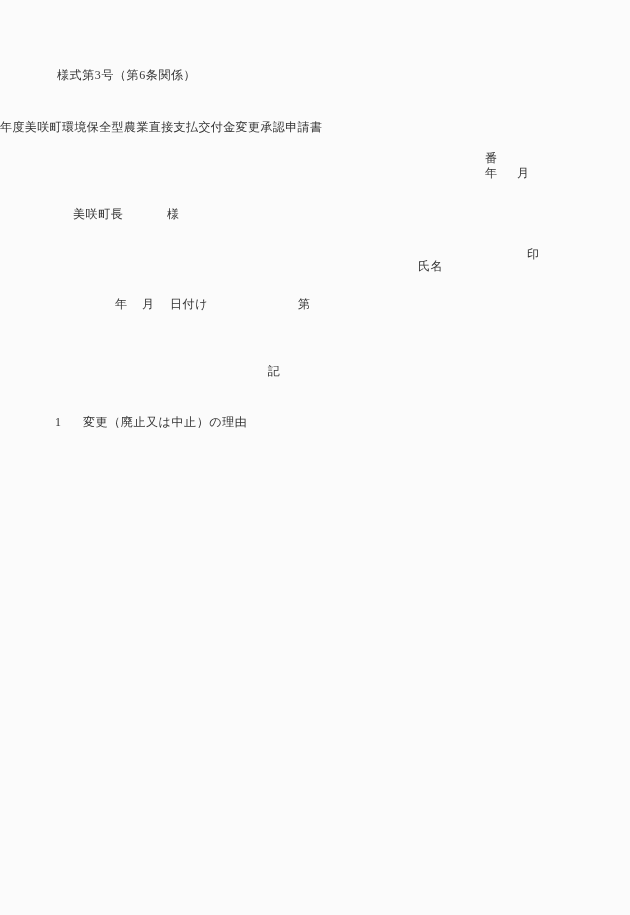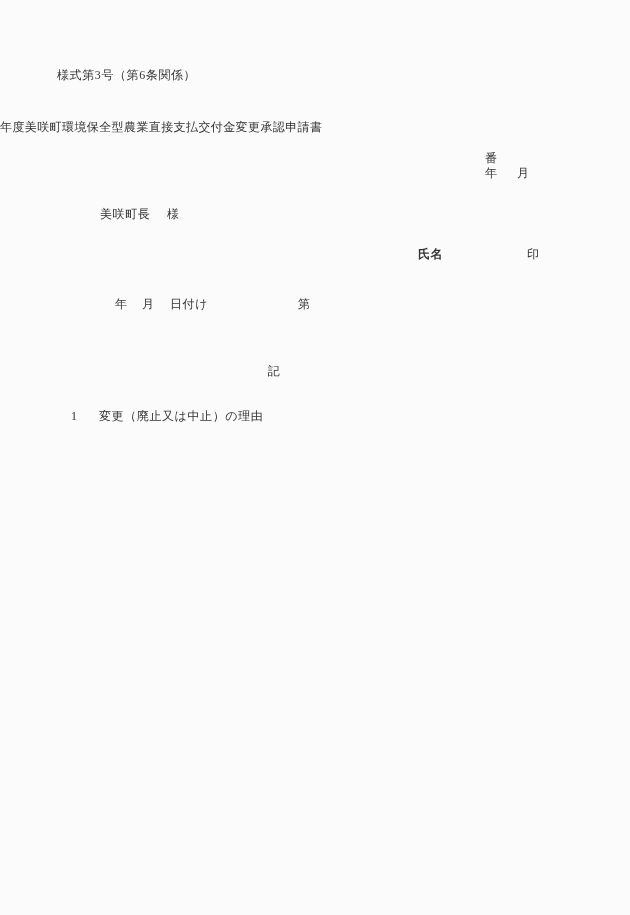--- a/index.html
+++ b/index.html
@@ -23,38 +23,38 @@
 
   .form-number   { left: 57px;  top: 68px; }
   .doc-title     { left: 0; width: 100%; top: 120px; letter-spacing: 0.4px; }
 
   .ref-ban       { left: 485px; top: 151px; }
   .ref-gou       { left: 557px; top: 151px; }
   .ref-year      { left: 485px; top: 166px; }
   .ref-month     { left: 517px; top: 166px; }
   .ref-day       { left: 557px; top: 166px; }
 
-  .addr-title    { left: 100px;  top: 207px; }
+  .addr-title    { left: 73px;  top: 207px; }
   .addr-honor    { left: 167px; top: 207px; }
 
-  .sig-name      { left: 418px; top: 247px; font-weight: bold; }
+  .sig-name      { left: 418px; top: 259px; }
   .sig-seal      { left: 527px; top: 247px; }
 
   .body-par      { left: 38px; top: 297px; width: 562px; }
   .body-line1    { position: relative; height: 15px; }
   .bl1-year      { position: absolute; left: 77px; }
   .bl1-month     { position: absolute; left: 104px; }
   .bl1-day       { position: absolute; left: 132px; font-family: Liberation Serif, serif; }
   .bl1-dai       { position: absolute; left: 260px; }
   .bl1-rest      { position: absolute; left: 307px; }
   .body-line     { white-space: nowrap; }
 
   .record-marker { left: 0; width: 100%; top: 364px; text-align: center; }
 
-  .item          { left: 71px; }
+  .item          { left: 55px; margin-top: 6px; }
   .item-1        { top: 409px; }
   .item-2        { top: 519px; }
   .item-no       { display: inline-block; width: 28px; }
 </style>
 </head>
 <body>
 
 <div class="page">
 
   <div class="abs form-number">様式第3号（第6条関係）</div>

